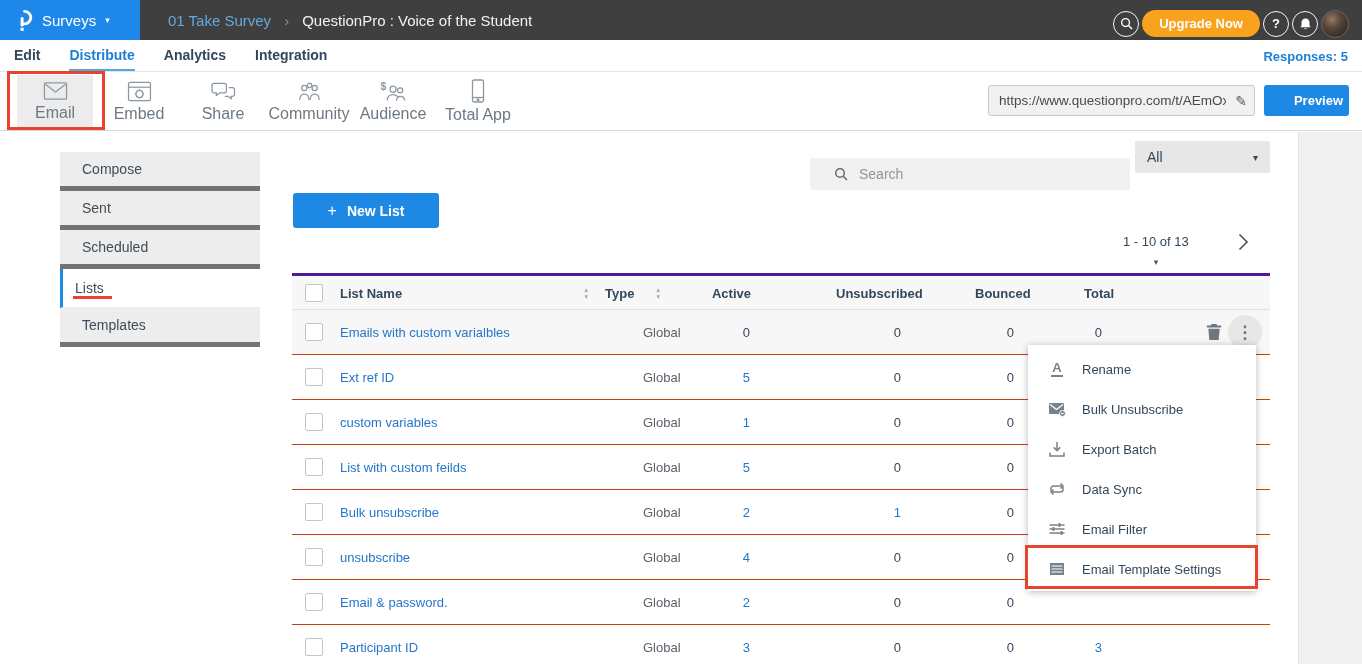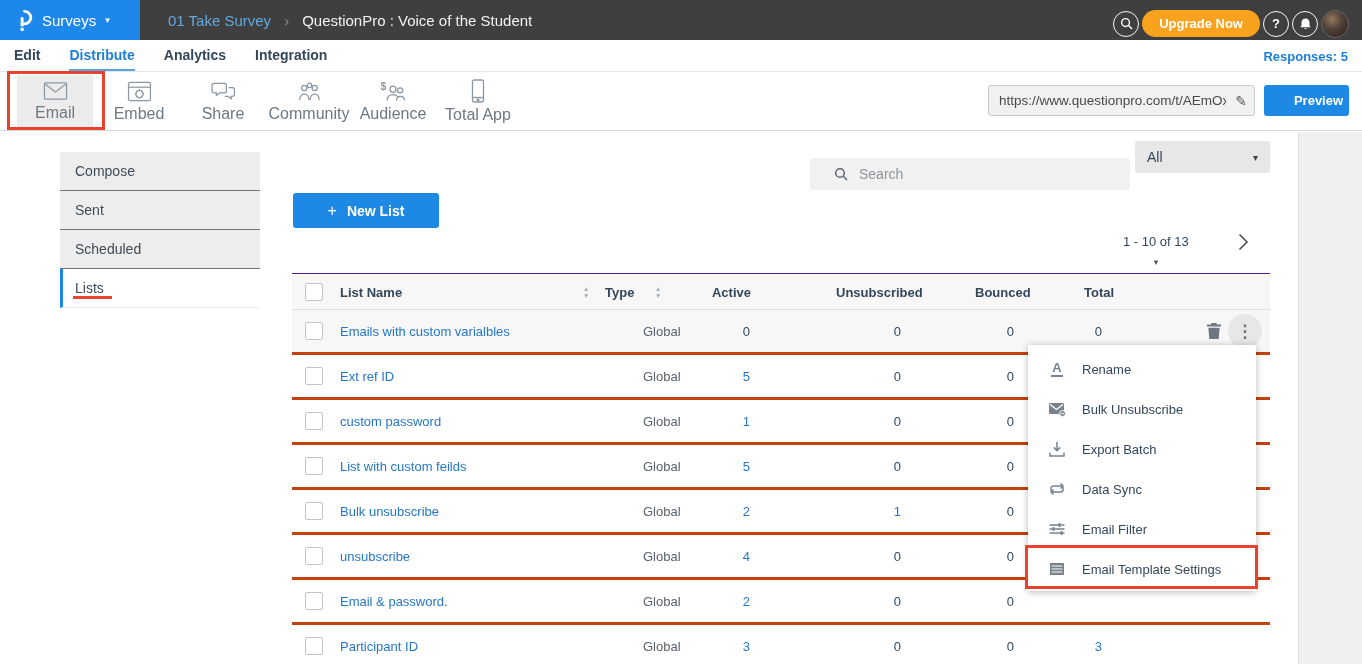--- a/index.html
+++ b/index.html
@@ -52,22 +52,22 @@
   .pencil { width:26px; text-align:center; color:#555; font-size:14px; cursor:pointer; }
   .preview-btn { position:absolute; left:1264px; top:13px; width:85px; height:31px; background:#1e88e5; border:none;
                  border-radius:3px; color:#fff; font-size:13px; font-weight:700; font-family:inherit;
                  display:flex; align-items:center; justify-content:center; gap:24px; cursor:pointer; }
 
   
   .right-strip { position:absolute; left:1298px; top:132px; width:64px; height:532px; background:#f0f0f0; border-left:1px solid #e0e0e0; }
 
   
   .sidebar { position:absolute; left:60px; top:152px; width:200px; }
-  .side-item { height:39px; background:#ededed; border-bottom:1px solid #737373; display:flex; align-items:center;
-               padding-left:15px; font-size:14px; color:#3f4b58; cursor:pointer; }
+  .side-item { height:39px; background:#ededed; border-bottom:5px solid #737373; display:flex; align-items:center;
+               padding-left:22px; font-size:14px; color:#3f4b58; cursor:pointer; }
   .side-item.active { background:#fff; border-left:3px solid #1e88e5; padding-left:12px; border-bottom:1px solid #ececec; }
 
   
   .search-box { position:absolute; left:810px; top:158px; width:320px; height:32px; background:#f1f1f1;
                 border-radius:2px; display:flex; align-items:center; gap:9px; padding-left:24px; }
   .search-box svg { flex:none; }
   .search-input { flex:1; border:none; outline:none; background:transparent; font-size:14px; color:#3c4a57; font-family:inherit; }
   .search-input::placeholder { color:#8d959d; }
   .filter-select { position:absolute; left:1135px; top:141px; width:135px; height:32px; background:#e7e7e7;
                    border-radius:2px; display:flex; align-items:center; padding:0 12px; font-size:14px; color:#33475b; cursor:pointer; }
@@ -76,23 +76,23 @@
                   border-radius:3px; color:#fff; font-size:14px; font-weight:700; font-family:inherit;
                   display:flex; align-items:center; justify-content:center; gap:10px; cursor:pointer; }
   .new-list-btn .plus { font-size:16px; font-weight:400; }
   .pagination { position:absolute; left:1123px; top:234px; display:flex; align-items:center; gap:8px;
                 font-size:13px; color:#33475b; cursor:pointer;flex-direction:column; }
   .pagination .caret-dark { color:#555; font-size:9px; }
   .pag-next { position:absolute; left:1238px; top:233px; cursor:pointer; }
 
   
   .table { position:absolute; left:292px; top:273px; width:978px; }
-  .thead { position:relative; height:37px; background:#f7f7f7; border-top:1px solid #4c1d95; border-bottom:1px solid #e0e0e0;
+  .thead { position:relative; height:37px; background:#f7f7f7; border-top:3px solid #4c1d95; border-bottom:1px solid #e0e0e0;
            font-size:13px; font-weight:700; color:#33475b; }
-  .trow { position:relative; height:45px; background:#fff; border-bottom:3px solid #c2410c; font-size:13px; }
+  .trow { position:relative; height:45px; background:#fff; border-bottom:1px solid #c2410c; font-size:13px; }
   .trow.hl { background:#f7f7f7; }
   .cell { position:absolute; top:50%; transform:translateY(-50%); white-space:nowrap; }
   .c-check { left:13px; }
   .checkbox { display:block; width:18px; height:18px; background:#fff; border:1px solid #c4c4c4; border-radius:2px; cursor:pointer; }
   .c-name { left:48px; }
   .name-link { color:#2577c8; cursor:pointer; }
   .c-type { left:313px; color:#5a626b;margin-left:38px; }
   .h-name { left:48px; } .h-type { left:313px; }
   .h-sort1 { left:291px; } .h-sort2 { left:363px; }
   .sort { display:inline-flex; flex-direction:column; font-size:6.5px; color:#a7b1ba; line-height:1.08; cursor:pointer; }
@@ -232,20 +232,21 @@
   </button>
 </div>
 
 <div class="right-strip"></div>
 
 <aside class="sidebar">
   <div class="side-item">Compose</div>
   <div class="side-item">Sent</div>
   <div class="side-item">Scheduled</div>
   <div class="side-item active">Lists</div>
+  <div class="side-item">Templates</div>
 </aside>
 <div id="anno-lists"></div>
 
 <div class="search-box">
   <svg width="14" height="14" viewBox="0 0 14 14">
     <circle cx="6" cy="6" r="4.3" fill="none" stroke="#5f6975" stroke-width="1.5"></circle>
     <path d="M9.3 9.3L13 13" stroke="#5f6975" stroke-width="1.5"></path>
   </svg>
   <input class="search-input" placeholder="Search" style="">
 </div>
@@ -317,21 +318,21 @@
     <span class="cell c-type">Global</span>
     <span class="cell c-active num accent">5</span>
     <span class="cell c-unsub num">0</span>
     <span class="cell c-bounced num">0</span>
   </div>
 
   <div class="trow">
     <span class="cell c-check">
         <span class="checkbox"></span>
       </span>
-    <span class="cell c-name name-link">custom password</span>
+    <span class="cell c-name name-link">custom variables</span>
     <span class="cell c-type">Global</span>
     <span class="cell c-active num accent">1</span>
     <span class="cell c-unsub num">0</span>
     <span class="cell c-bounced num">0</span>
   </div>
 
   <div class="trow">
     <span class="cell c-check">
         <span class="checkbox"></span>
       </span>

